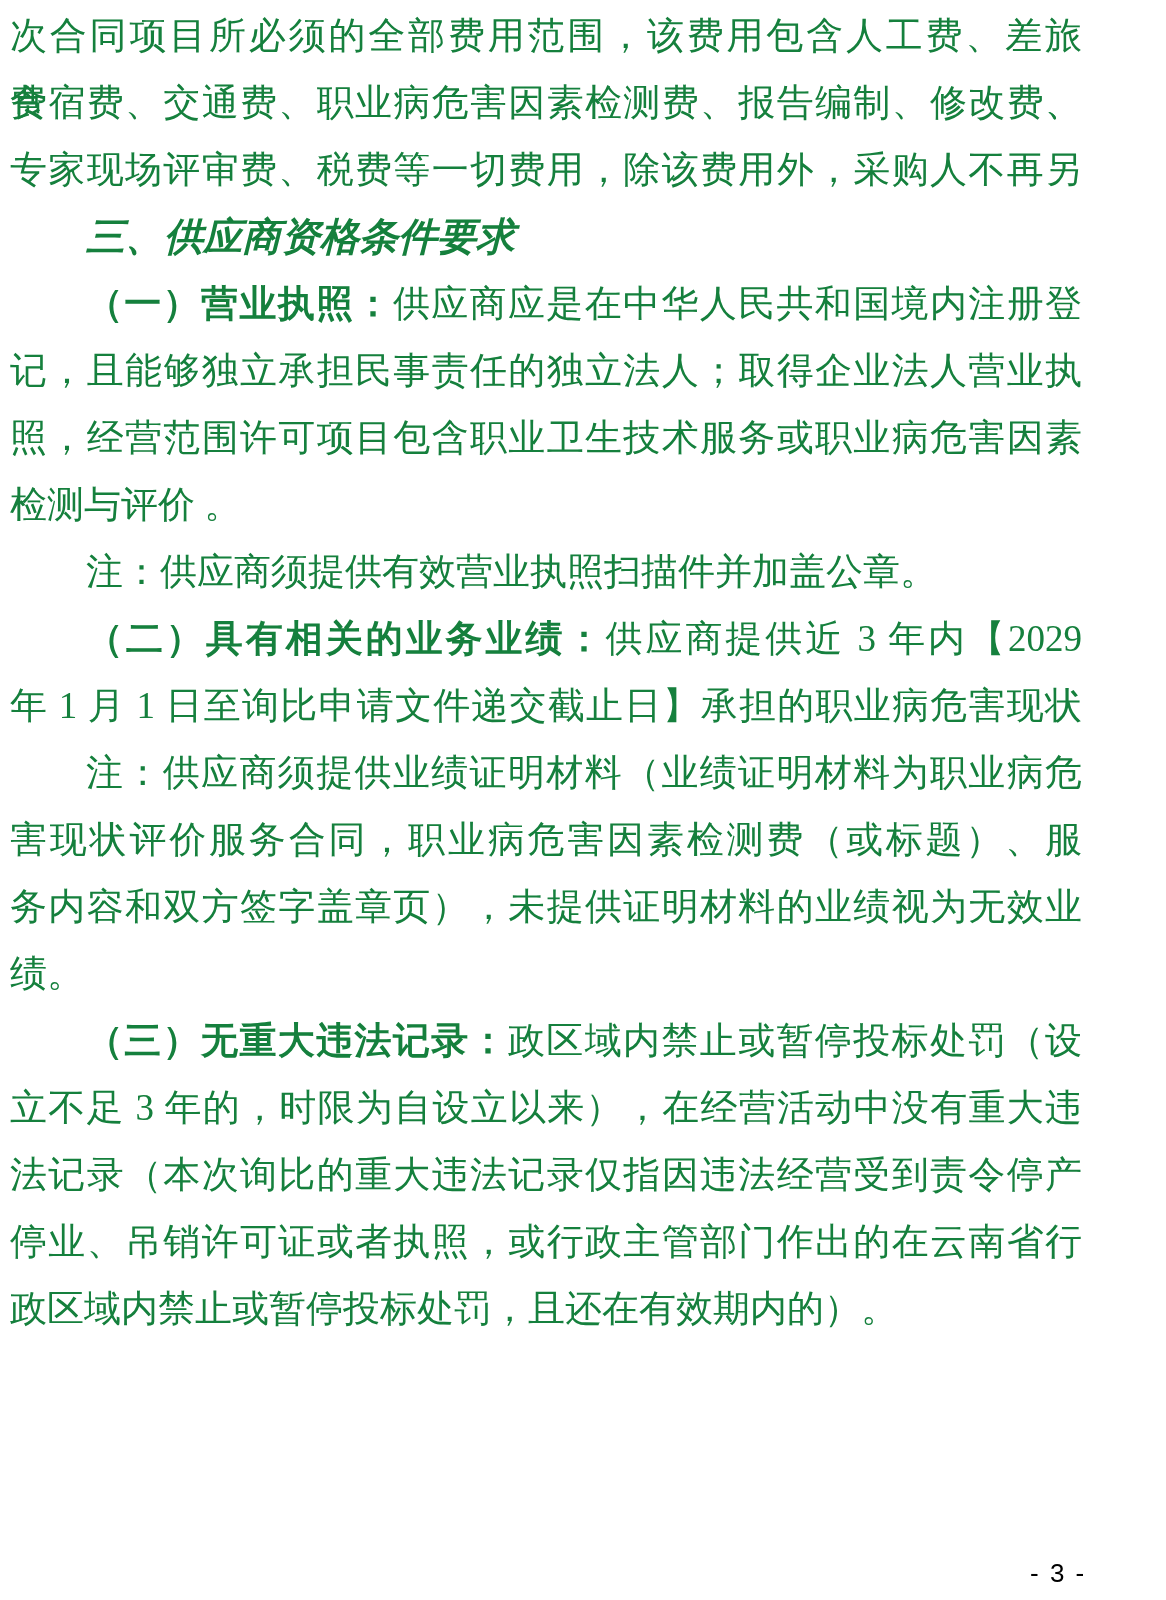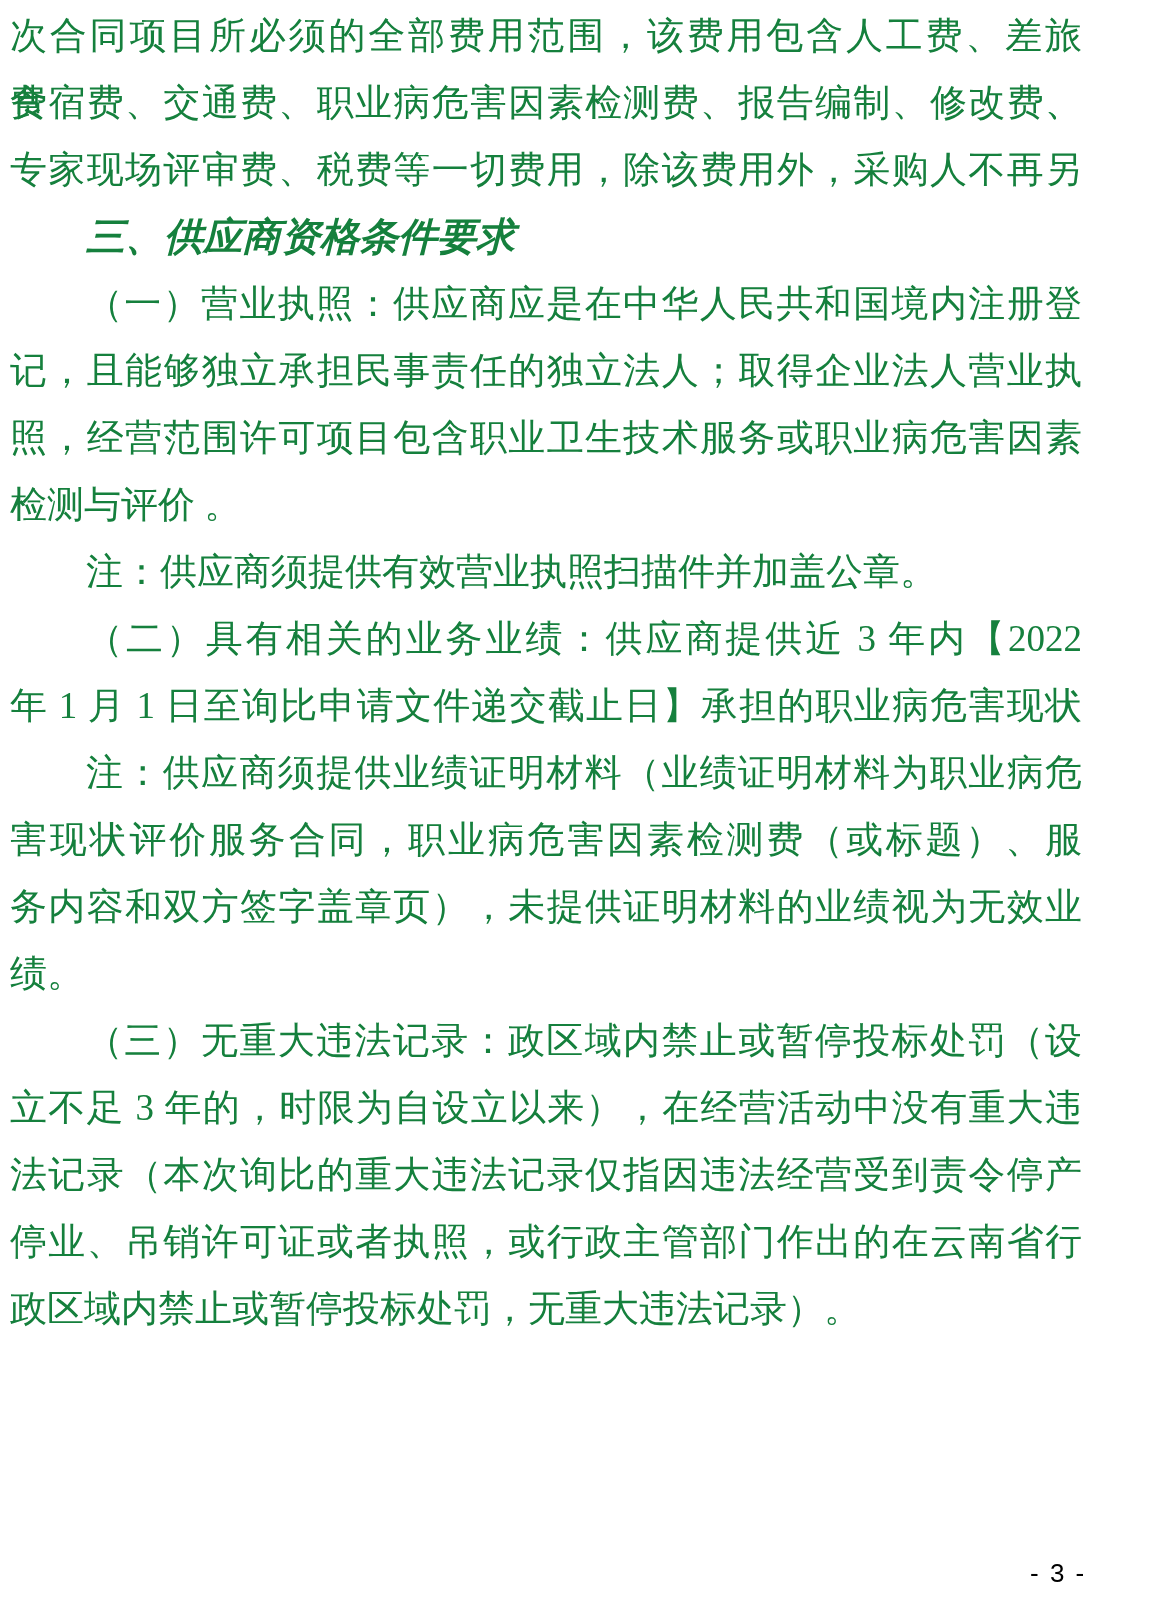--- a/index.html
+++ b/index.html
@@ -23,21 +23,21 @@
     font-size: 37px;
     line-height: 67px;
     height: 67px;
     text-align: justify;
     text-justify: inter-character;
     color: #15803d;
   }
   .j  { text-align-last: justify; }
   .nj { text-align-last: left; }
   .ind { text-indent: 76px; }
-  .lead { font-weight: 400; }
+  .lead { font-weight: 700; }
   .heading {
     font-family: "Liberation Sans", sans-serif;
     font-weight: 700;
     font-size: 39px;
     font-style: italic;
   }
   .pagenum {
     position: absolute;
     left: 1030px;
     top: 1558px;
@@ -58,28 +58,28 @@
 
   <div class="line nj ind heading"><span>三、供应商资格条件要求</span></div>
 
   <div class="line j ind"><span class="lead">（一）营业执照：</span><span>供应商应是在中华人民共和国境内注册登</span></div>
   <div class="line j"><span>记，且能够独立承担民事责任的独立法人；取得企业法人营业执</span></div>
   <div class="line j"><span>照，经营范围许可项目包含职业卫生技术服务或职业病危害因素</span></div>
   <div class="line nj"><span>检测与评价 。</span></div>
 
   <div class="line nj ind"><span>注：供应商须提供有效营业执照扫描件并加盖公章。</span></div>
 
-  <div class="line j ind"><span class="lead">（二）具有相关的业务业绩：</span><span>供应商提供近 3 年内【2022</span></div>
+  <div class="line j ind"><span class="lead">（二）具有相关的业务业绩：</span><span>供应商提供近 3 年内【2029</span></div>
   <div class="line j"><span>年 1 月 1 日至询比申请文件递交截止日】承担的职业病危害现状</span></div>
 
   <div class="line j ind"><span>注：供应商须提供业绩证明材料（业绩证明材料为职业病危</span></div>
   <div class="line j"><span>害现状评价服务合同，职业病危害因素检测费（或标题）、服</span></div>
   <div class="line j"><span>务内容和双方签字盖章页），未提供证明材料的业绩视为无效业</span></div>
   <div class="line nj"><span>绩。</span></div>
 
   <div class="line j ind"><span class="lead">（三）无重大违法记录：</span><span>政区域内禁止或暂停投标处罚（设</span></div>
   <div class="line j"><span>立不足 3 年的，时限为自设立以来），在经营活动中没有重大违</span></div>
   <div class="line j"><span>法记录（本次询比的重大违法记录仅指因违法经营受到责令停产</span></div>
   <div class="line j"><span>停业、吊销许可证或者执照，或行政主管部门作出的在云南省行</span></div>
-  <div class="line nj"><span>政区域内禁止或暂停投标处罚，无重大违法记录）。</span></div>
+  <div class="line nj"><span>政区域内禁止或暂停投标处罚，且还在有效期内的）。</span></div>
 
   <div class="pagenum">- 3 -</div>
 </div>
 
 </body></html>

